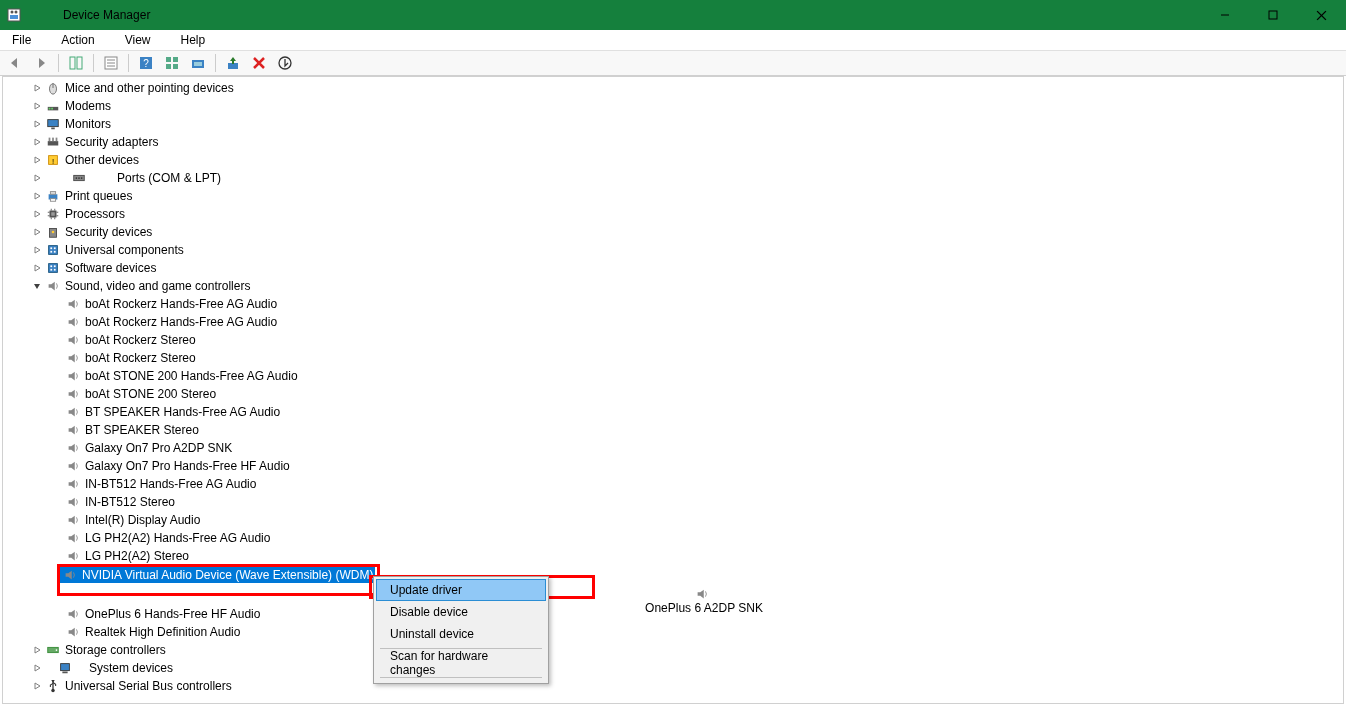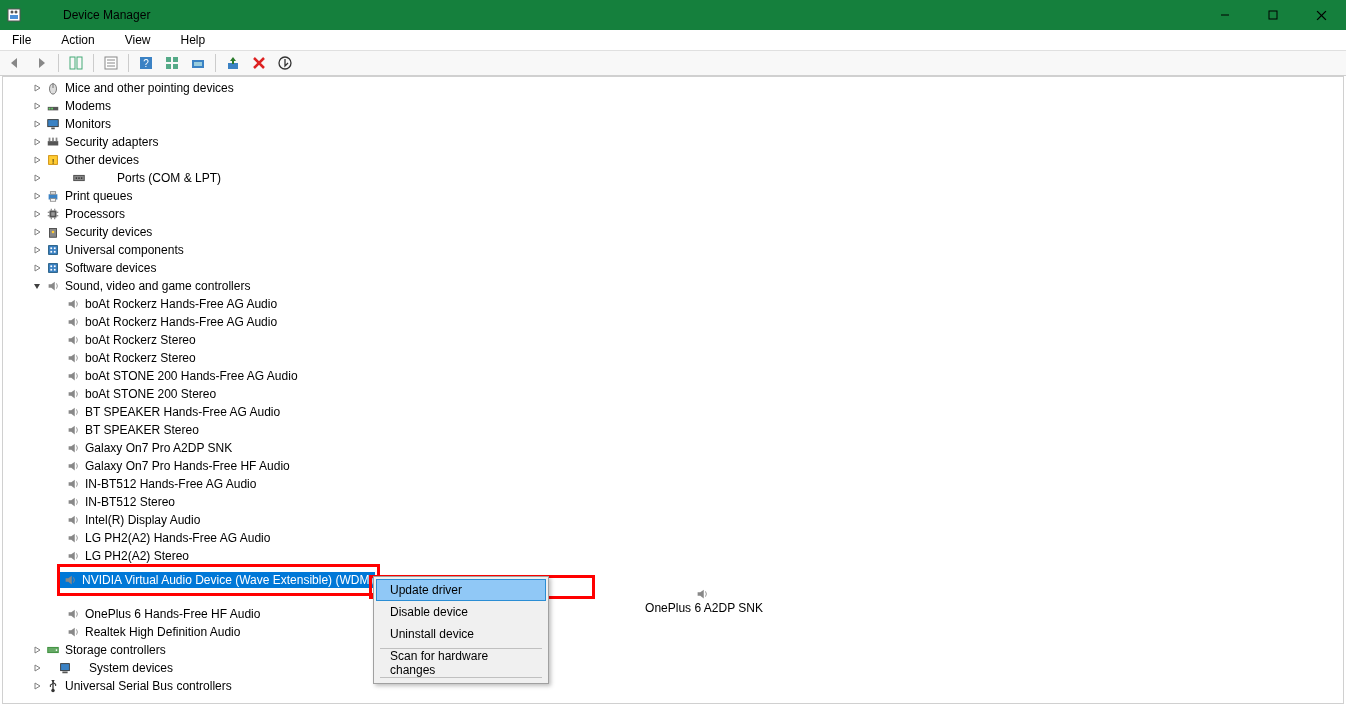--- a/index.html
+++ b/index.html
@@ -110,21 +110,20 @@
   .dev-icon {
     width: 16px; height: 16px;
     display: inline-flex; align-items: center; justify-content: center;
     margin-right: 4px;
   }
   .dev-icon svg { width: 14px; height: 14px; }
   .row .label { font-size: 12px; }
   .selected-outer {
     border: 3px solid #ff0000;
     display: inline-flex;
-    align-items: center;
     height: 32px;
     padding-right: 2px;
     margin-top: 8px;
   }
   .selected-inner {
     background: #0078d7;
     color: #fff;
     display: inline-flex;
     align-items: center;
     height: 16px;

